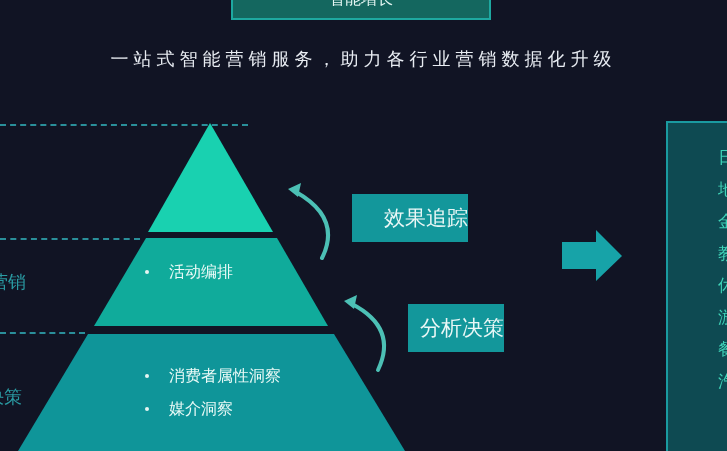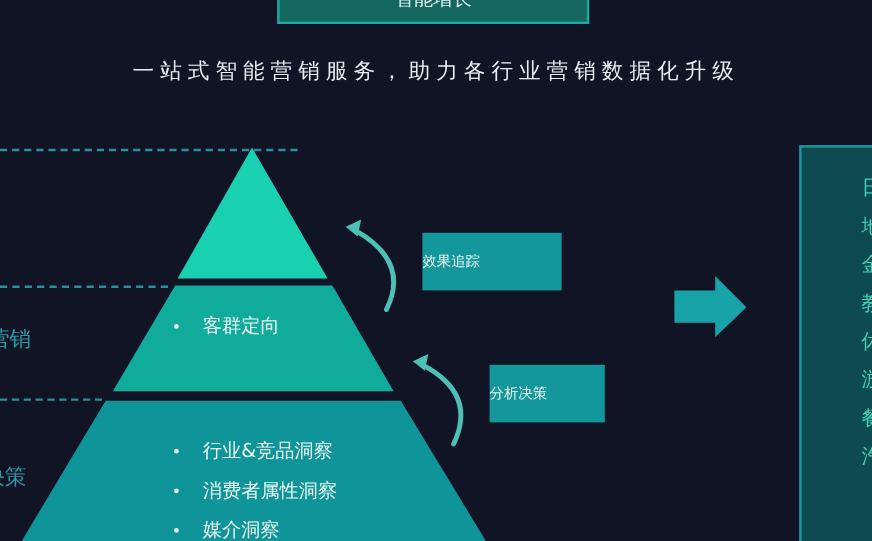--- a/index.html
+++ b/index.html
@@ -31,22 +31,22 @@
   }
   .tier-text li { list-style: none; position: relative; padding-left: 24px; }
   .tier-text li::before {
     content: ""; position: absolute; left: 0; top: 15px;
     width: 4px; height: 4px; border-radius: 50%; background: #e6f5f2;
   }
   .top-text {
     color: #eafaf7; font-size: 17px; text-align: center; line-height: 32px;
   }
   .tag {
-    background: #13979b; color: #eaf7f6; font-size: 12px;
-    text-align: center; display: flex; align-items: center; justify-content: flex-start;
+    background: #13979b; color: #eaf7f6; font-size: 21px;
+    text-align: center; display: flex; align-items: center; justify-content: flex-end;
   }
   .right-panel {
     left: 666px; top: 121px; width: 80px; height: 340px;
     background: #0e4a52; border: 2px solid #1a9aa0; box-sizing: border-box;
   }
   .right-panel .items { position: absolute; left: 50px; top: 18px; }
   .right-panel .items div {
     color: #3fd3b8; font-size: 17px; height: 32px; line-height: 32px; white-space: nowrap;
   }
 </style>
@@ -84,25 +84,24 @@
   </g>
   <polygon points="344,301 357,295 354,309" fill="#4cc0b5"></polygon>
 
   <polygon points="562,242 596,242 596,230 622,256 596,281 596,269 562,269" fill="#17a3a8"></polygon>
 </svg>
 
 <div class="abs top-text" style="left:170px; top:163px; width:84px;">
 </div>
 
 <ul class="abs tier-text" style="left:145px; top:255px; margin:0; padding:0;">
-  <li>客群定向</li>
+  <li>活动编排</li>
 </ul>
 
 <ul class="abs tier-text" style="left:145px; top:359px; margin:0; padding:0;">
-  <li>行业&amp;竞品洞察</li>
   <li>消费者属性洞察</li>
   <li>媒介洞察</li>
 </ul>
 
 <div class="abs tag" style="left:352px; top:194px; width:116px; height:48px;">
   <span>效果追踪</span>
 </div>
 <div class="abs tag" style="left:408px; top:304px; width:96px; height:48px;">
   <span>分析决策</span>
 </div>

